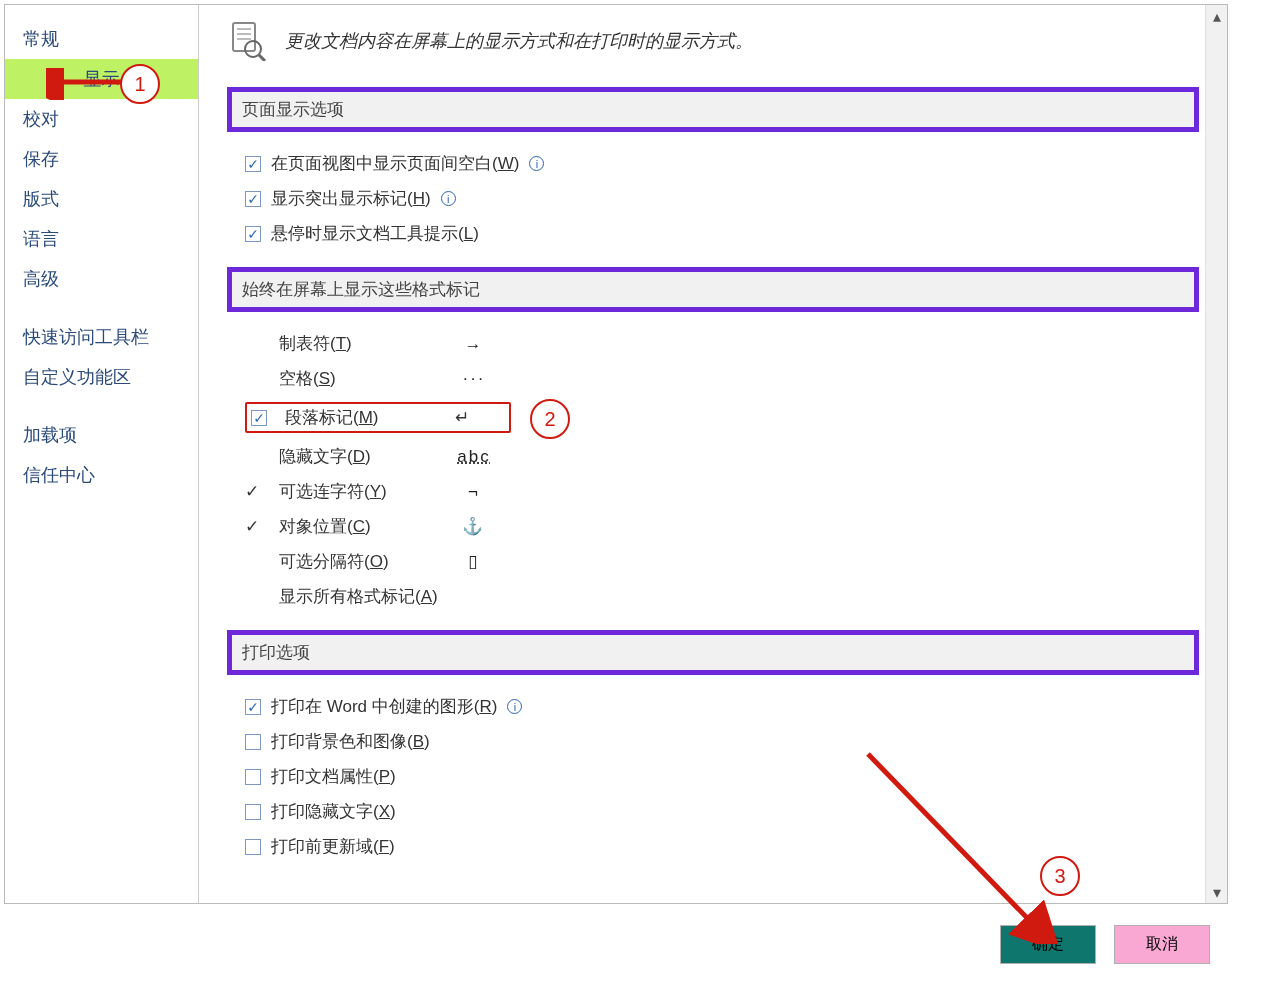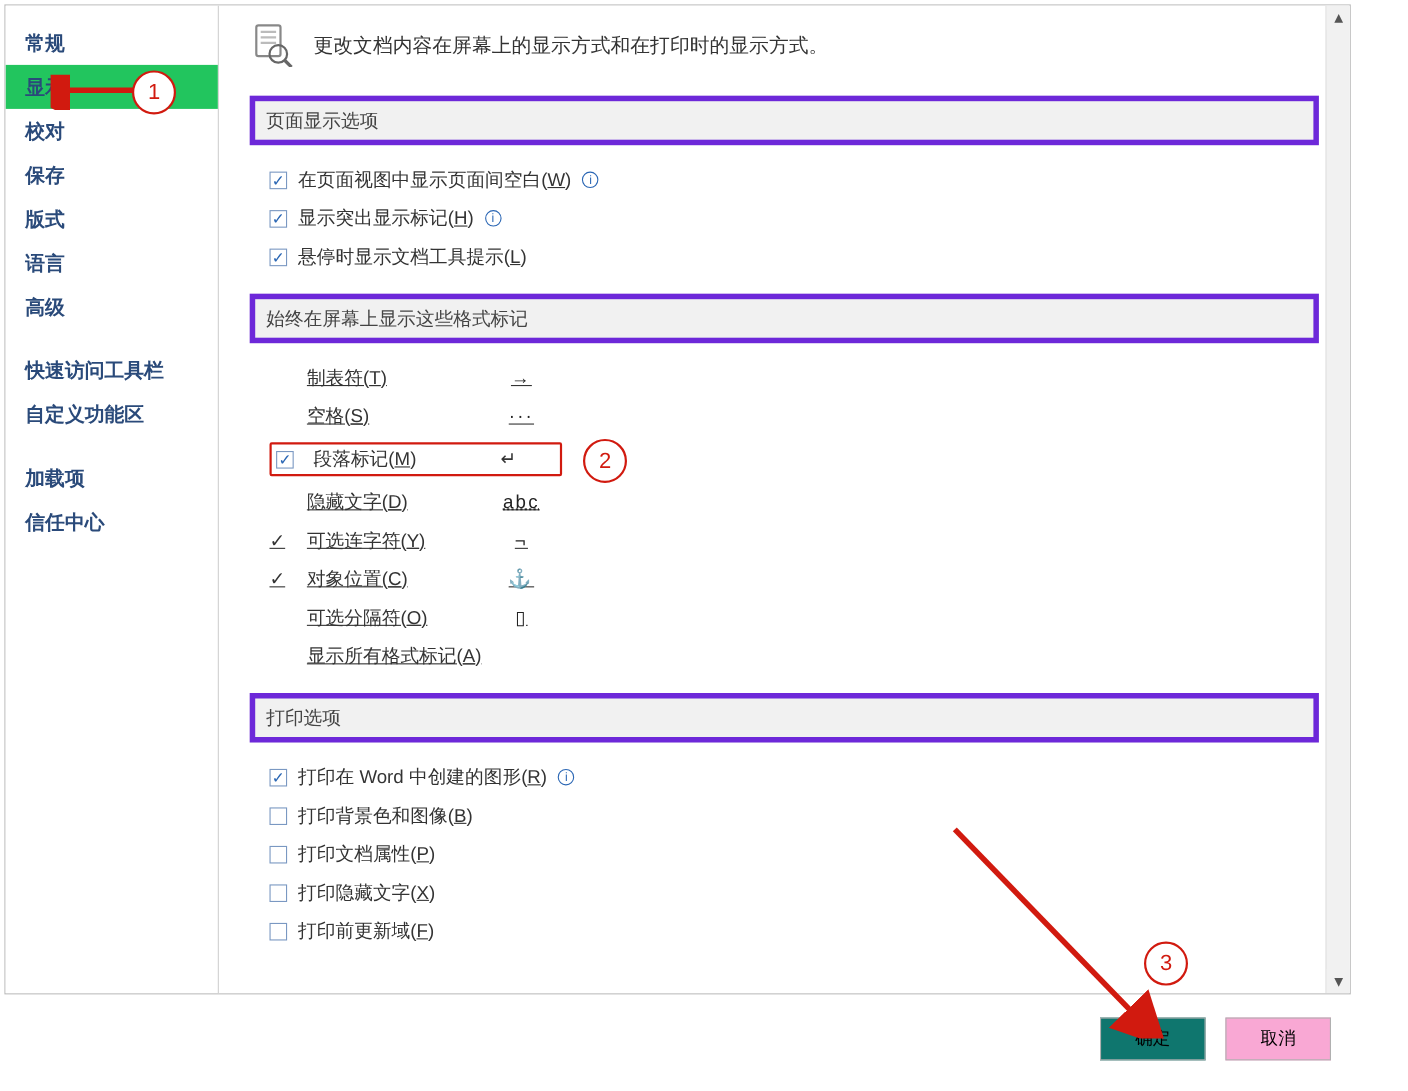--- a/index.html
+++ b/index.html
@@ -1,31 +1,31 @@
 <!DOCTYPE html>
 <html><head>
 <meta charset="utf-8">
 <style>
   *{box-sizing:border-box;margin:0;padding:0;font-family:"Microsoft YaHei","微软雅黑",Segoe UI,sans-serif;}
   body{background:#fff;color:#333;font-size:16px;}
   .dialog{position:relative;width:1224px;height:900px;border:1px solid #bbb;margin:4px;overflow:hidden;display:flex;}
   .sidebar{width:194px;border-right:1px solid #ccc;background:#fff;padding:14px 0;}
-  .side-item{padding:8px 18px;cursor:pointer;color:#2a4a7a;font-size:18px;font-weight:bold;}
-  .side-item.selected{background:#22c55e;}
+  .side-item{padding:8px 18px;cursor:pointer;color:#2a4a7a;font-size:18px;}
+  .side-item.selected{background:#bef264;text-align:center;}
   .side-sep{height:18px;}
   .content{flex:1;position:relative;background:#fff;padding:16px 28px 0 28px;overflow:hidden;}
-  .head-row{display:flex;align-items:center;gap:18px;margin-bottom:26px;}
+  .head-row{display:flex;align-items:center;gap:18px;margin-bottom:26px;font-style:italic;}
   .doc-icon{width:40px;height:40px;position:relative;}
   .doc-icon svg{width:100%;height:100%;}
   .sect-header{background:#f1f1f1;border:5px solid #6d28d9;padding:6px 10px;font-size:17px;color:#444;margin:6px 0 14px 0;}
   .opts{padding:0 0 10px 18px;}
   .opt{display:flex;align-items:center;gap:10px;padding:6px 0;font-size:17px;color:#333;}
   .opt .cb{width:16px;height:16px;border:1px solid #7a98c2;display:inline-flex;align-items:center;justify-content:center;font-size:14px;color:#2a66b4;background:#fff;cursor:pointer;}
   .opt .info{width:15px;height:15px;border:1px solid #2a66b4;border-radius:50%;font-size:11px;color:#2a66b4;display:inline-flex;align-items:center;justify-content:center;}
-  .mark-row{display:grid;grid-template-columns:24px 160px 50px;align-items:center;gap:10px;padding:6px 0;font-size:17px;text-decoration:underline;}
+  .mark-row{display:grid;grid-template-columns:24px 160px 50px;align-items:center;gap:10px;padding:6px 0;font-size:17px;}
   .mark-row .sym{text-align:center;letter-spacing:2px;color:#222;}
   .highlight-box{border:2px solid #d11a0f;padding:2px 4px;border-radius:2px;display:grid;grid-template-columns:24px 160px 50px;align-items:center;gap:10px;}
   .outer{position:relative;width:1232px;height:984px;}
   .btns{position:absolute;right:22px;bottom:24px;display:flex;gap:18px;}
   .btn{min-width:96px;padding:8px 22px;border:1px solid #b0b0b0;background:#f9a8d4;cursor:pointer;font-size:16px;}
   .btn.primary{background:#0f766e;}
   .scrollbar{position:absolute;right:0;top:0;bottom:0;width:22px;background:#f1f1f1;border-left:1px solid #e0e0e0;}
   .sb-btn{position:absolute;left:0;width:22px;height:22px;display:flex;align-items:center;justify-content:center;color:#555;background:#f1f1f1;}
   .sb-top{top:0;} .sb-bot{bottom:0;}
 

